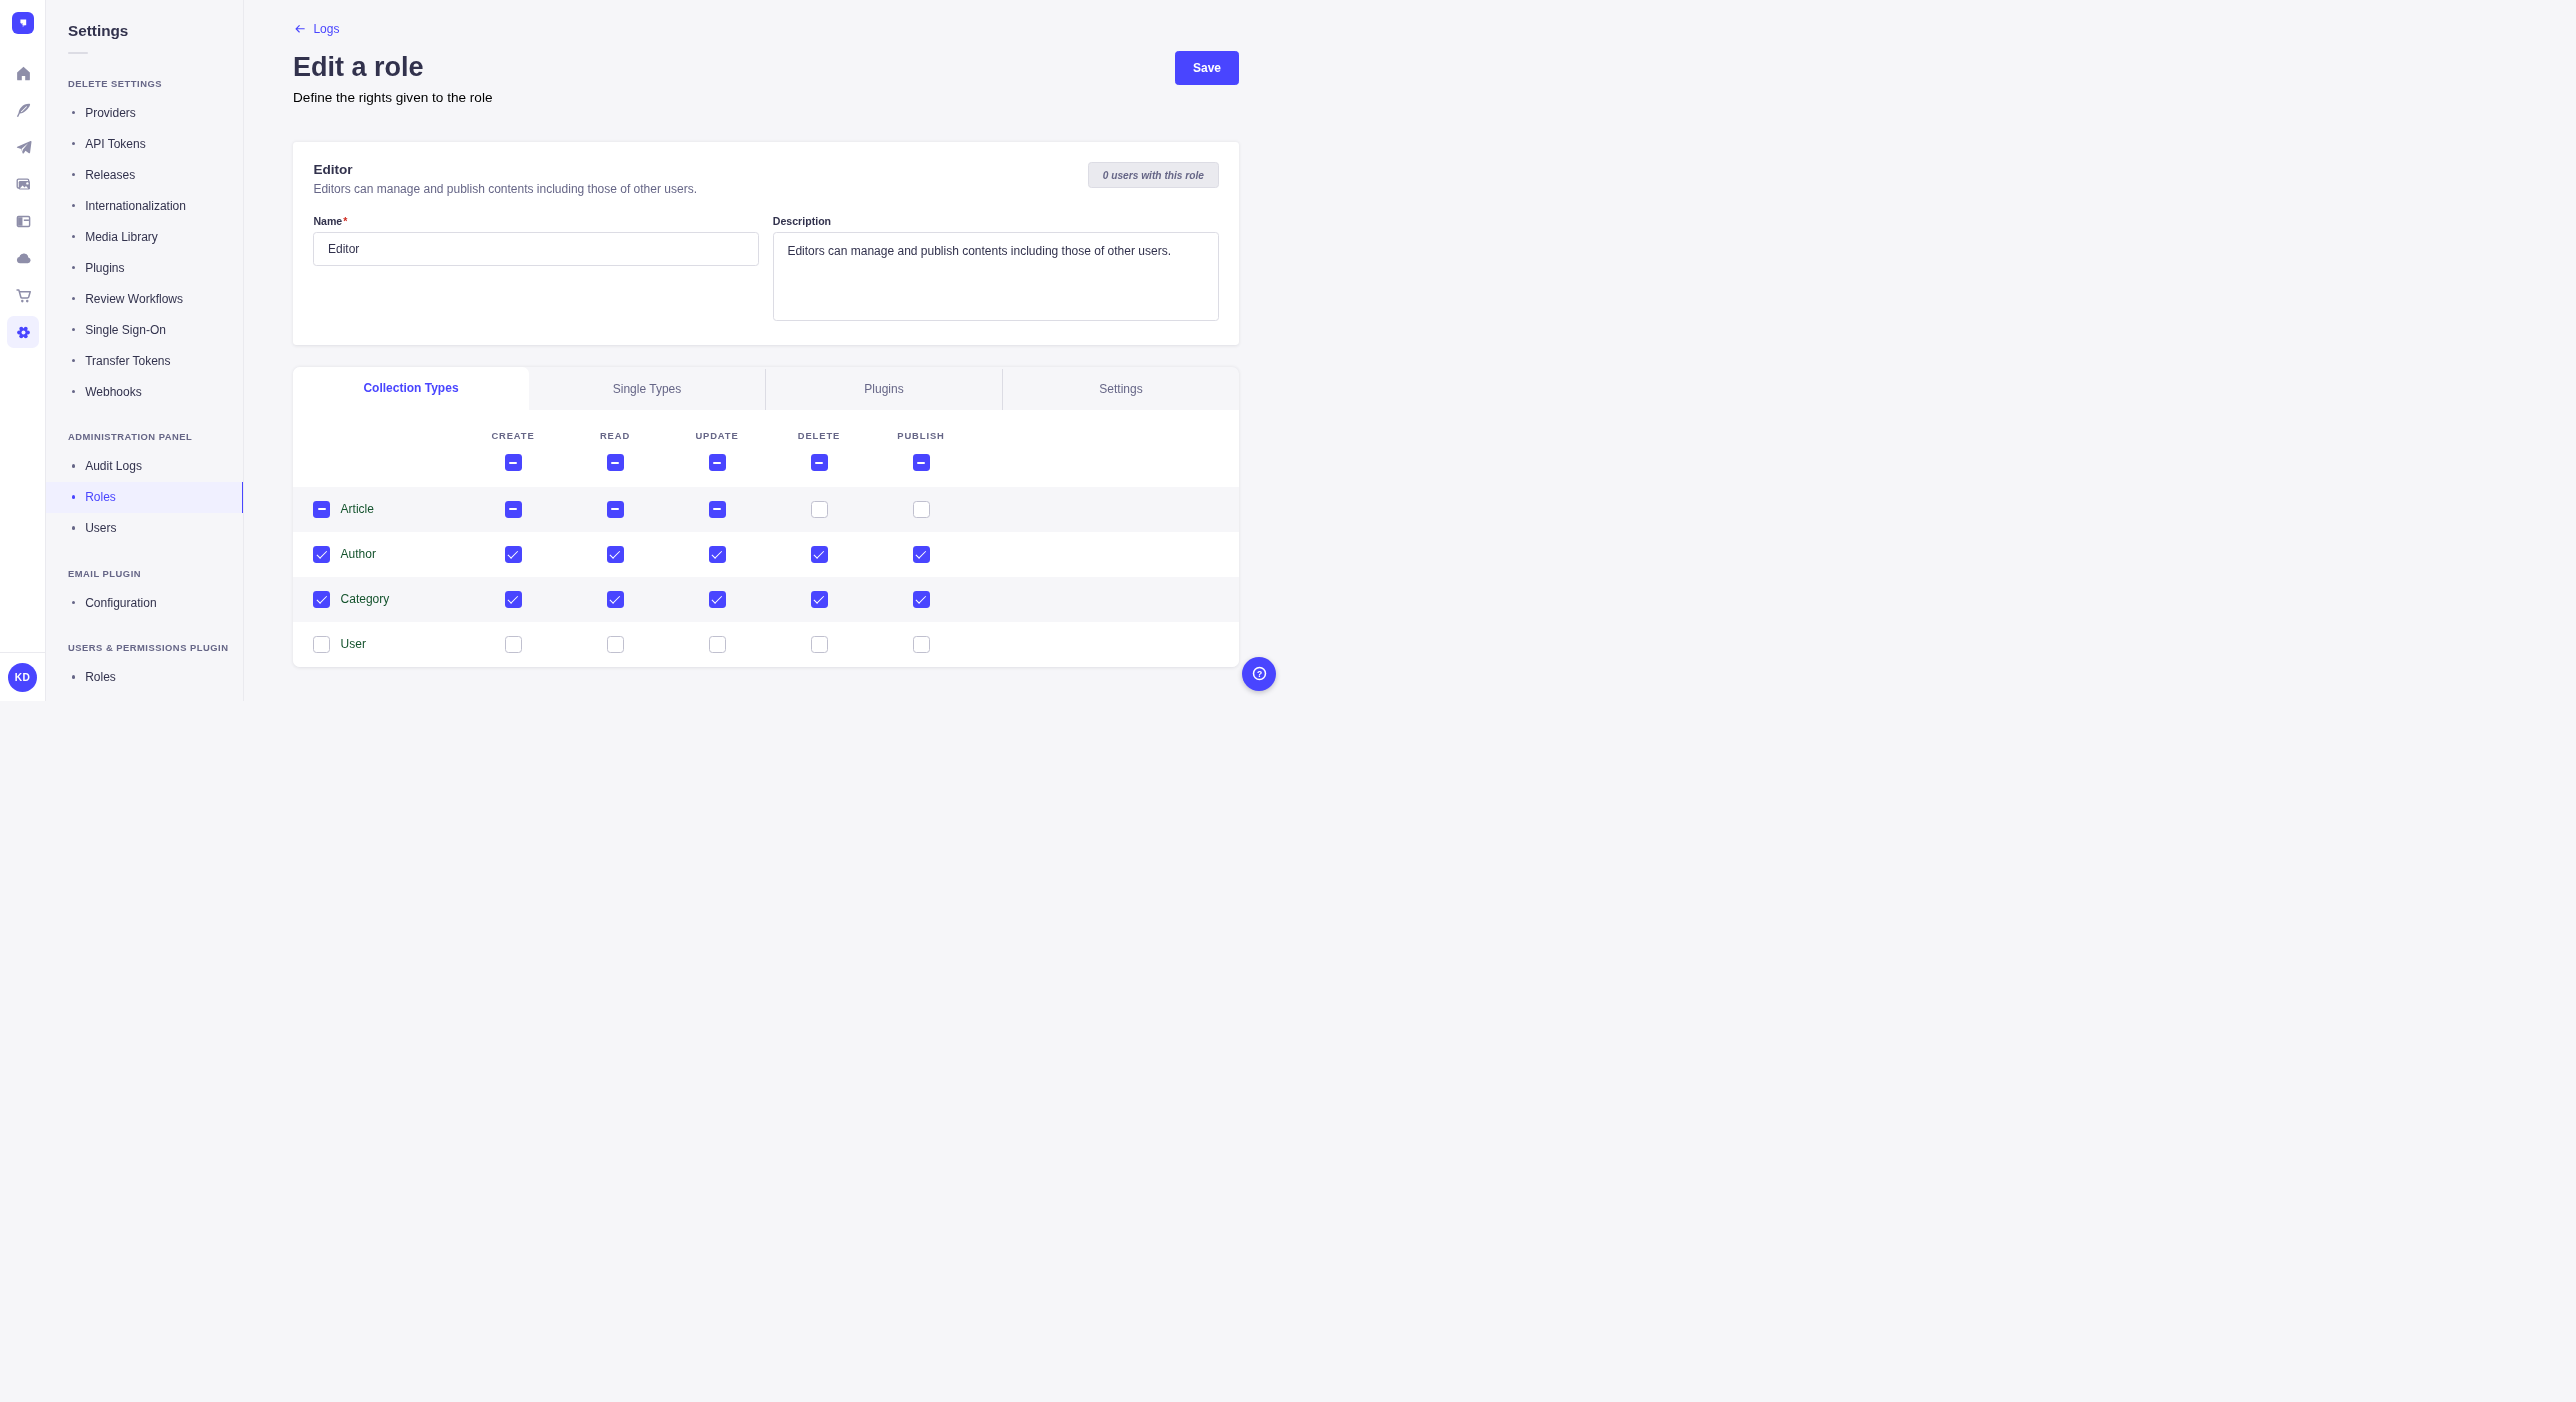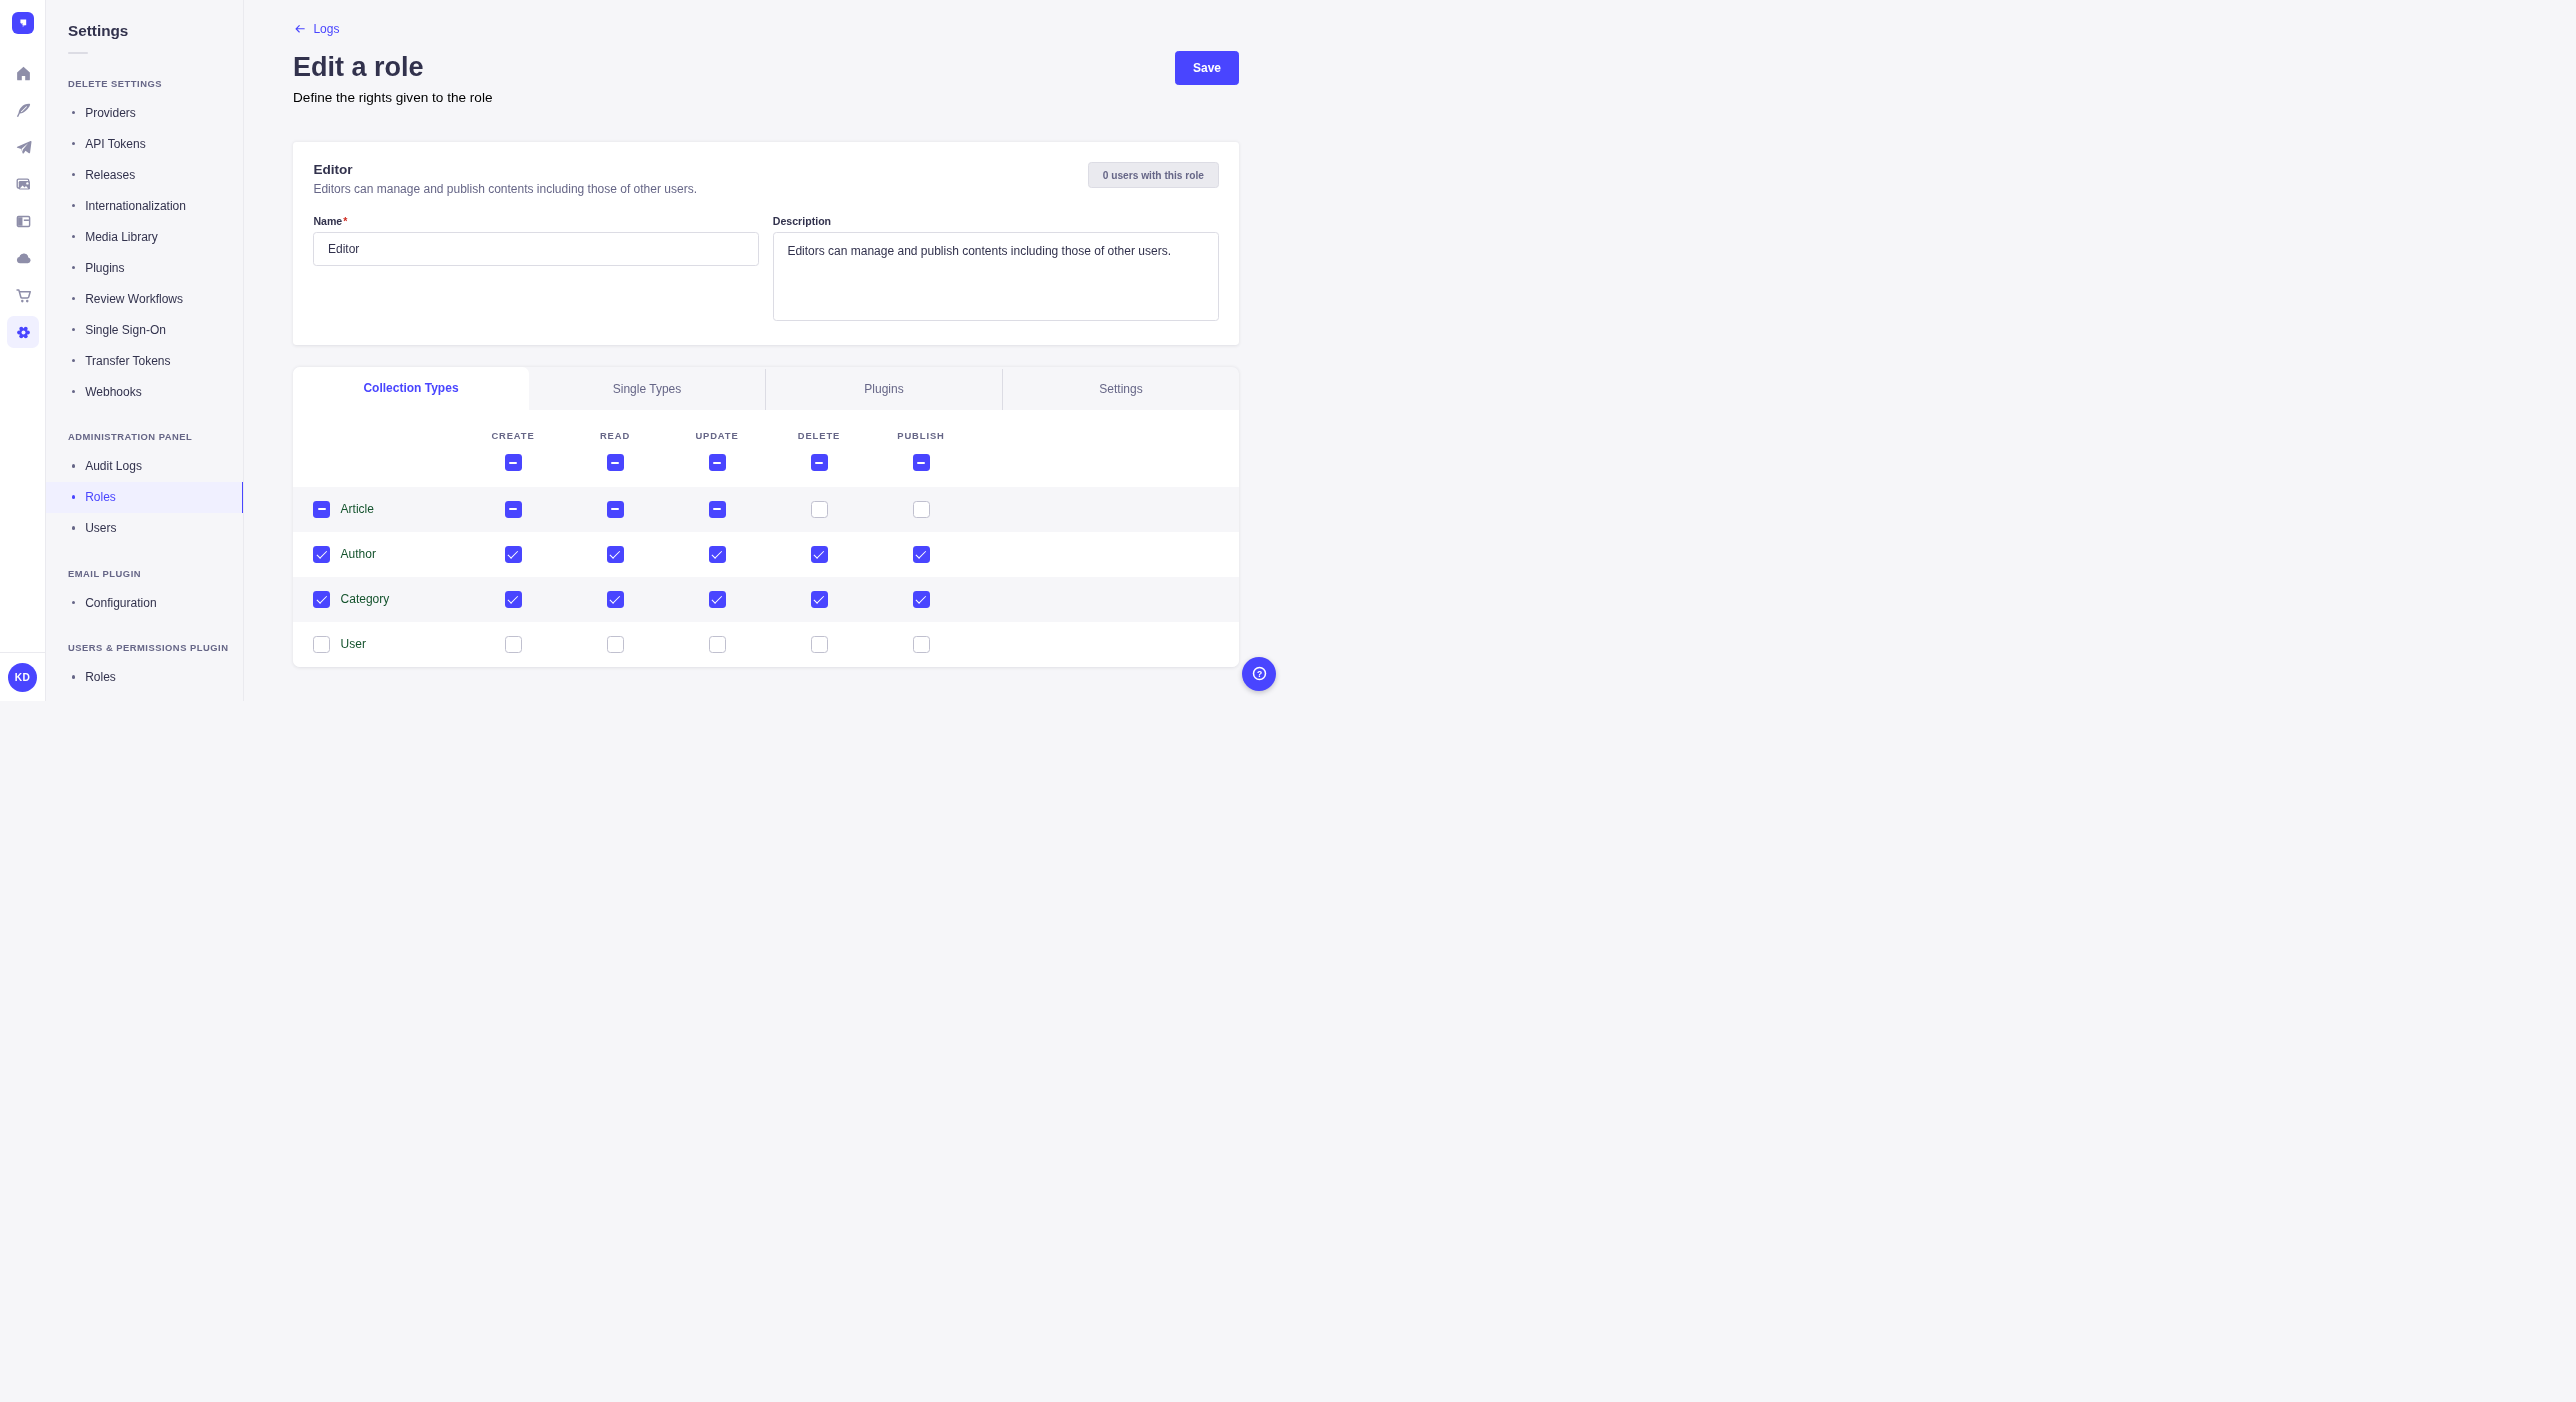--- a/index.html
+++ b/index.html
@@ -42,21 +42,21 @@
   .page-title { font-size:27px; font-weight:700; color:#32324d; line-height:1.25; }
   .page-subtitle { margin-top:5.1px; font-size:13.6px; color:#000000; }
   .btn-save { background:#4945ff; border:0.9px solid #4945ff; color:#fff; font-size:12px; font-weight:600; height:34px; padding:0 17px; border-radius:3.4px; cursor:pointer; font-family:inherit; }
 
   
   .card { background:#fff; border-radius:3.4px; box-shadow:0 0.9px 3.4px rgba(33,33,52,.1); }
   .card-role { margin-top:37px; padding:20.4px; }
   .role-head { display:flex; align-items:flex-start; justify-content:space-between; }
   .role-title { font-size:13.6px; font-weight:700; color:#32324d; }
   .role-desc { margin-top:5.1px; font-size:12px; color:#666687; }
-  .badge { display:inline-flex; align-items:center; height:25.6px; padding:0 13.6px; background:#eaeaef; border:0.9px solid #dcdce4; border-radius:3.4px; font-size:10.2px; font-weight:600; color:#666687; }
+  .badge { display:inline-flex; align-items:center; height:25.6px; padding:0 13.6px; background:#eaeaef; border:0.9px solid #dcdce4; border-radius:3.4px; font-size:10.2px; font-weight:600; color:#666687;font-style:italic; }
   .fields { margin-top:19px; display:grid; grid-template-columns:1fr 1fr; gap:13.6px; align-items:start; }
   .field-label { font-size:10.6px; font-weight:600; color:#32324d; margin-bottom:5.1px; display:flex; }
   .req { color:#d02b20; margin-left:0.9px; }
   .text-input { width:100%; height:34px; border:0.9px solid #dcdce4; border-radius:3.4px; padding:0 13.6px; font-size:12px; color:#32324d; font-family:inherit; background:#fff; outline:none; }
   .text-area { width:100%; height:89px; border:0.9px solid #dcdce4; border-radius:3.4px; padding:9.4px 13.6px; font-size:12px; color:#32324d; font-family:inherit; background:#fff; resize:none; outline:none; line-height:1.45; }
 
   
   .card-perms { margin-top:22px; border-radius:6.8px; background:transparent; }
   .tabs { display:flex; align-items:flex-end; height:43px; }
   .tab { flex:1; height:41px; background:#f6f6f9; display:flex; align-items:center; justify-content:center; font-size:12px; color:#666687; cursor:pointer; }

